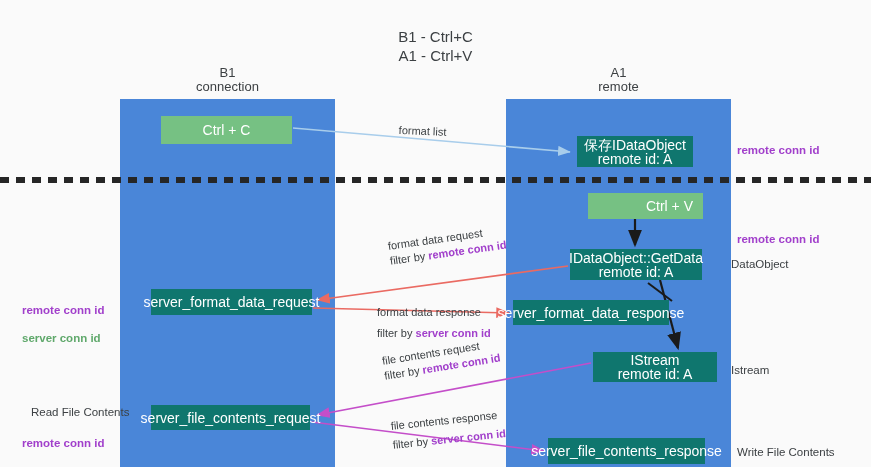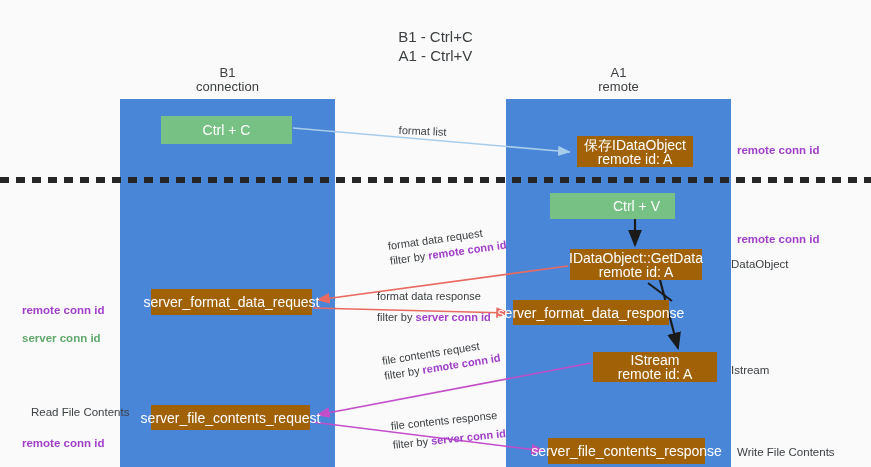--- a/index.html
+++ b/index.html
@@ -63,25 +63,25 @@
     flex-direction: column;
     align-items: center;
     justify-content: center;
     text-align: center;
     color: #ffffff;
     font-size: 14px;
     line-height: 14px;
     white-space: pre-line;
   }
   .box.green { background: #76c183; }
-  .box.orange { background: #a16207; }
+  .box.orange { background: #0f766e; }
 
   #box-ctrl-c   { left: 161px; top: 95px;  width: 131px; height: 28px; }
   #box-save-ido { left: 577px; top: 115px; width: 116px; height: 31px; }
-  #box-ctrl-v   { left: 550px; top: 172px; width: 125px; height: 26px; padding-left: 48px; }
+  #box-ctrl-v   { left: 588px; top: 172px; width: 115px; height: 26px; padding-left: 48px; }
   #box-getdata  { left: 570px; top: 228px; width: 132px; height: 31px; }
   #box-sfdreq   { left: 151px; top: 268px; width: 161px; height: 26px; }
   #box-sfdres   { left: 513px; top: 279px; width: 156px; height: 25px; }
   #box-istream  { left: 593px; top: 331px; width: 124px; height: 30px; }
   #box-sfcreq   { left: 151px; top: 384px; width: 159px; height: 25px; }
   #box-sfcres   { left: 548px; top: 417px; width: 157px; height: 26px; }
 
   
   .note {
     position: absolute;
@@ -109,21 +109,21 @@
     line-height: 15px;
     color: #3c4043;
     white-space: nowrap;
     transform-origin: left top;
   }
   .edge-label b { font-weight: bold; }
 
   #lbl-format-list { left: 399px; top: 102px; transform: rotate(2.2deg); }
 
   #lbl-fdreq  { left: 387px; top: 218px; transform: rotate(-8deg); }
-  #lbl-fdres  { left: 377px; top: 268px; }
+  #lbl-fdres  { left: 377px; top: 284px; }
   #lbl-fcreq  { left: 381px; top: 333px; transform: rotate(-9deg); }
   #lbl-fcres  { left: 390px; top: 398px; transform: rotate(-6deg); }
 
   svg.overlay {
     position: absolute;
     left: 0; top: 0;
     width: 871px; height: 467px;
     pointer-events: none;
   }
 </style>

